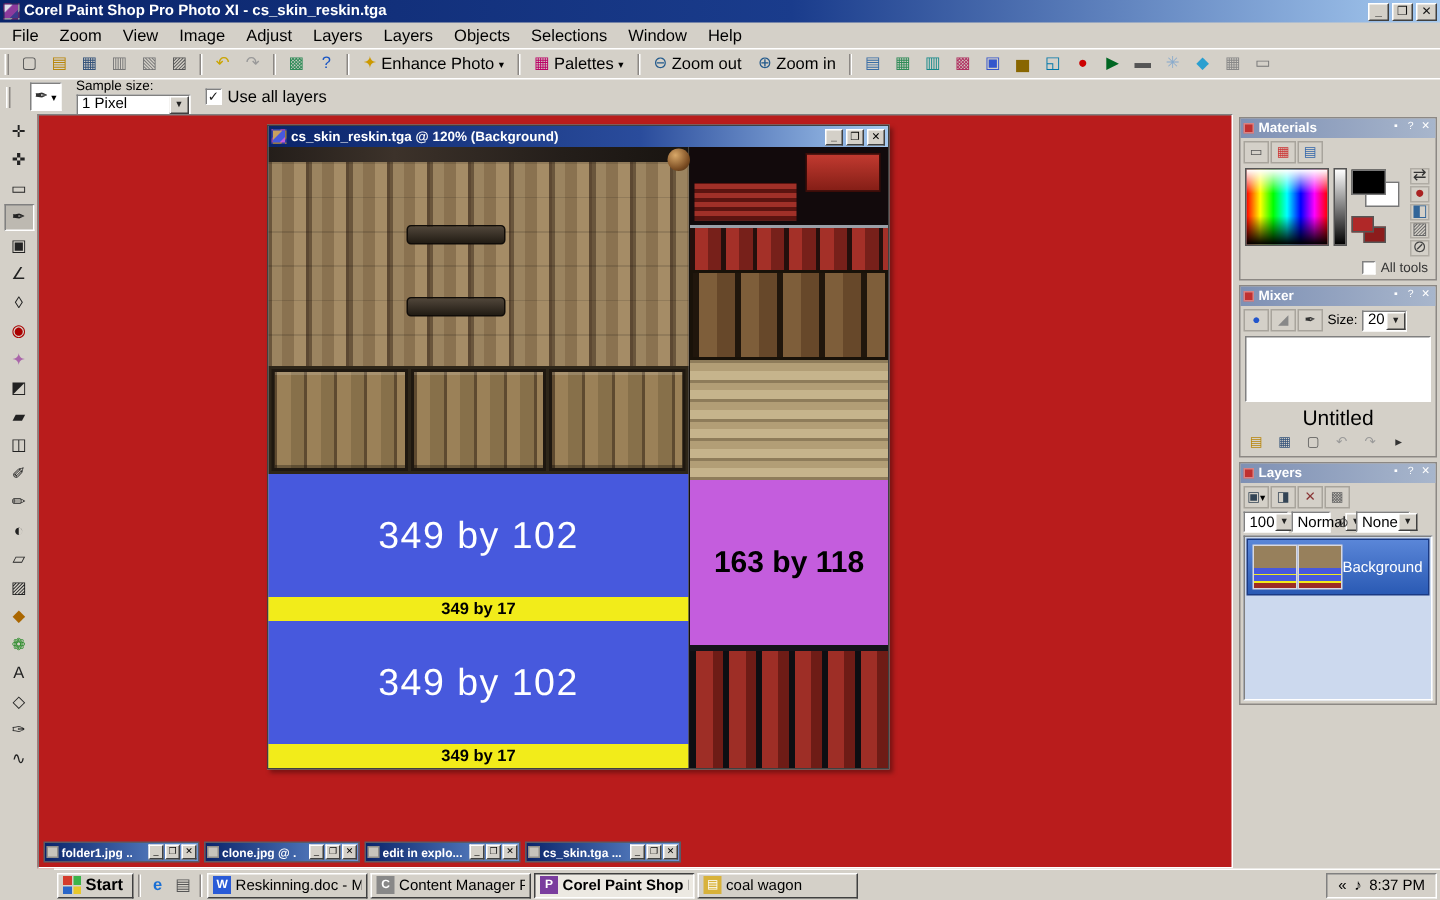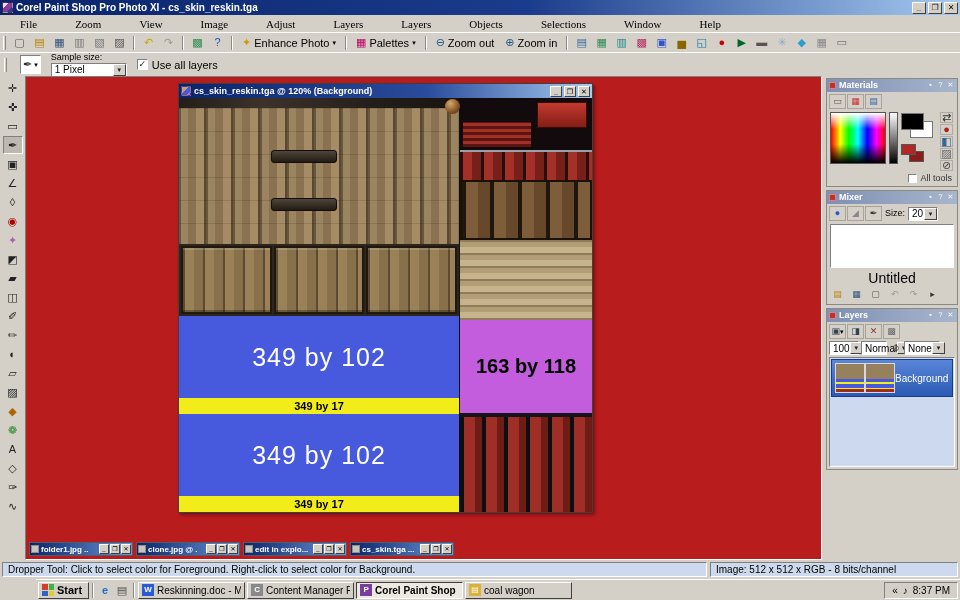--- a/index.html
+++ b/index.html
@@ -6,21 +6,21 @@
 html,body{width:960px;height:600px;overflow:hidden;background:#d4d0c8;}
 body{position:relative;font-size:11px;color:#000;}
 .screen{position:absolute;inset:0;}
 .app{position:absolute;left:0;top:0;right:0;bottom:21px;display:flex;flex-direction:column;background:#d4d0c8;}
 .titlebar{height:15px;flex:none;background:linear-gradient(90deg,#0a246a 0%,#1a3c8c 55%,#a6caf0 100%);display:flex;align-items:center;gap:3px;padding:0 2px;}
 .app-icon{width:11px;height:11px;flex:none;background:linear-gradient(135deg,#e0e0e8 0 30%,#8c3a9c 30% 70%,#3a3a8c 70% 100%);border:1px solid #00000055;}
 .title-text{flex:1;color:#fff;font-size:10px;font-weight:bold;white-space:nowrap;overflow:hidden;}
 .winbtns{display:inline-flex;gap:2px;}
 .wbtn{width:14px;height:12px;background:#d4d0c8;border:1px solid;border-color:#fff #404040 #404040 #fff;font-size:8px;line-height:10px;text-align:center;font-weight:bold;color:#111;}
 .menubar{height:17px;flex:none;display:flex;align-items:center;padding-left:1px;}
-.menu-item{padding:2px 19px;font-family:Liberation Serif, serif;}
+.menu-item{padding:2px 7px;}
 .toolbar{height:20px;flex:none;display:flex;align-items:center;gap:1px;padding:0 2px;border-top:1px solid #fff;}
 .grip{width:3px;height:14px;border-left:1px solid #fff;border-right:1px solid #8c8884;margin:0 3px 0 1px;flex:none;}
 .vsep{width:2px;height:14px;border-left:1px solid #8c8884;border-right:1px solid #fff;margin:0 3px;flex:none;}
 .irow{display:inline-flex;align-items:center;gap:1px;}
 .ticon{width:19px;height:17px;display:inline-flex;align-items:center;justify-content:center;flex:none;}
 .glyph{font-size:11px;line-height:1;}
 .tbtn{display:inline-flex;align-items:center;gap:3px;height:17px;padding:0 5px;flex:none;white-space:nowrap;}
 .dd{font-size:7px;}
 .optionsbar{height:24px;flex:none;display:flex;align-items:center;gap:10px;padding:0 3px;border-top:1px solid #fff;}
 .preset{display:inline-flex;align-items:center;gap:2px;height:19px;padding:1px 2px;border:1px solid;border-color:#808080 #fff #fff #808080;background:#fff;}
@@ -110,21 +110,21 @@
 .crate{flex:1;border:2px solid #1f1810;background:repeating-linear-gradient(90deg,#5e4a30 0 2px,#9b8158 2px 11px,#87704a 11px 20px);box-shadow:inset 0 2px 0 rgba(255,255,255,0.15),inset 0 -2px 0 rgba(0,0,0,0.3);}
 .blue{height:82px;flex:none;background:#4759dd;color:#fff;display:flex;align-items:center;justify-content:center;font-size:25px;letter-spacing:1px;}
 .yellow{height:16px;flex:none;background:#f2ec1a;color:#000;display:flex;align-items:center;justify-content:center;font-size:11px;font-weight:bold;}
 .knob{position:absolute;left:266px;top:1px;width:15px;height:15px;border-radius:50%;background:radial-gradient(circle at 35% 30%,#d8a868,#7a4c22 65%,#3c250e);z-index:3;}
 .darktop{height:52px;flex:none;position:relative;background:#120a0c;}
 .redsq{position:absolute;right:5px;top:4px;width:50px;height:26px;background:linear-gradient(180deg,#c23a30,#841e16);border:1px solid #3c0c08;}
 .redbars{position:absolute;left:3px;top:24px;width:68px;bottom:3px;background:repeating-linear-gradient(0deg,#5c1410 0 3px,#a03028 3px 6px);}
 .redslats1{height:30px;flex:none;border-top:2px solid #9aa0a8;background:repeating-linear-gradient(90deg,#240f0c 0 3px,#a43028 3px 12px,#77201a 12px 21px);}
 .browncrate{height:60px;flex:none;border:2px solid #191209;background:repeating-linear-gradient(90deg,#20160c 0 4px,#7e5e3a 4px 16px,#67482a 16px 28px);}
 .lightplanks{height:80px;flex:none;background:repeating-linear-gradient(0deg,#8e7c5a 0 2px,#c6b48c 2px 8px,#b29e76 8px 13px);}
-.purple{height:93px;flex:none;background:#c45ddd;color:#000;display:flex;align-items:center;justify-content:center;font-size:20px;font-weight:bold;}
+.purple{height:110px;flex:none;background:#c45ddd;color:#000;display:flex;align-items:center;justify-content:center;font-size:20px;font-weight:bold;}
 .redslats2{flex:1;border-top:4px solid #14141a;background:repeating-linear-gradient(90deg,#0e0e12 0 4px,#9e2e26 4px 15px,#6e1c16 15px 22px);}
 .minrow{position:absolute;left:3px;bottom:3px;display:flex;gap:3px;}
 .minwin{width:104px;height:14px;display:inline-flex;align-items:center;gap:2px;padding:0 1px;background:linear-gradient(90deg,#0a246a,#6a96d8);border:1px solid #5a5a66;flex:none;}
 .mw-icon{width:8px;height:8px;flex:none;background:#c8c4bc;border:1px solid #00000044;}
 .mw-title{flex:1;color:#fff;font-size:8px;white-space:nowrap;overflow:hidden;font-weight:bold;}
 .mw-btns{display:inline-flex;gap:1px;}
 .mw-btn{width:10px;height:10px;background:#d4d0c8;border:1px solid;border-color:#fff #404040 #404040 #fff;font-size:6px;line-height:8px;text-align:center;}
 </style>
 </head>
 <body>
@@ -585,24 +585,20 @@
             <div class="lay-row">
               <span class="thumb"></span>
               <span class="thumb"></span>
               <span class="lay-name">Background</span>
             </div>
           </div>
         </div>
       </div>
     </div>
 
-    <div class="statusbar">
-      <span class="sbox msg">Dropper Tool: Click to select color for Foreground. Right-click to select color for Background.</span>
-      <span class="sbox info">Image:  512 x 512 x RGB - 8 bits/channel</span>
-    </div>
   </div>
 
   <div class="taskbar">
     <span class="start">
       <span class="flag">
           <i></i>
           <i></i>
           <i></i>
           <i></i>
         </span>

